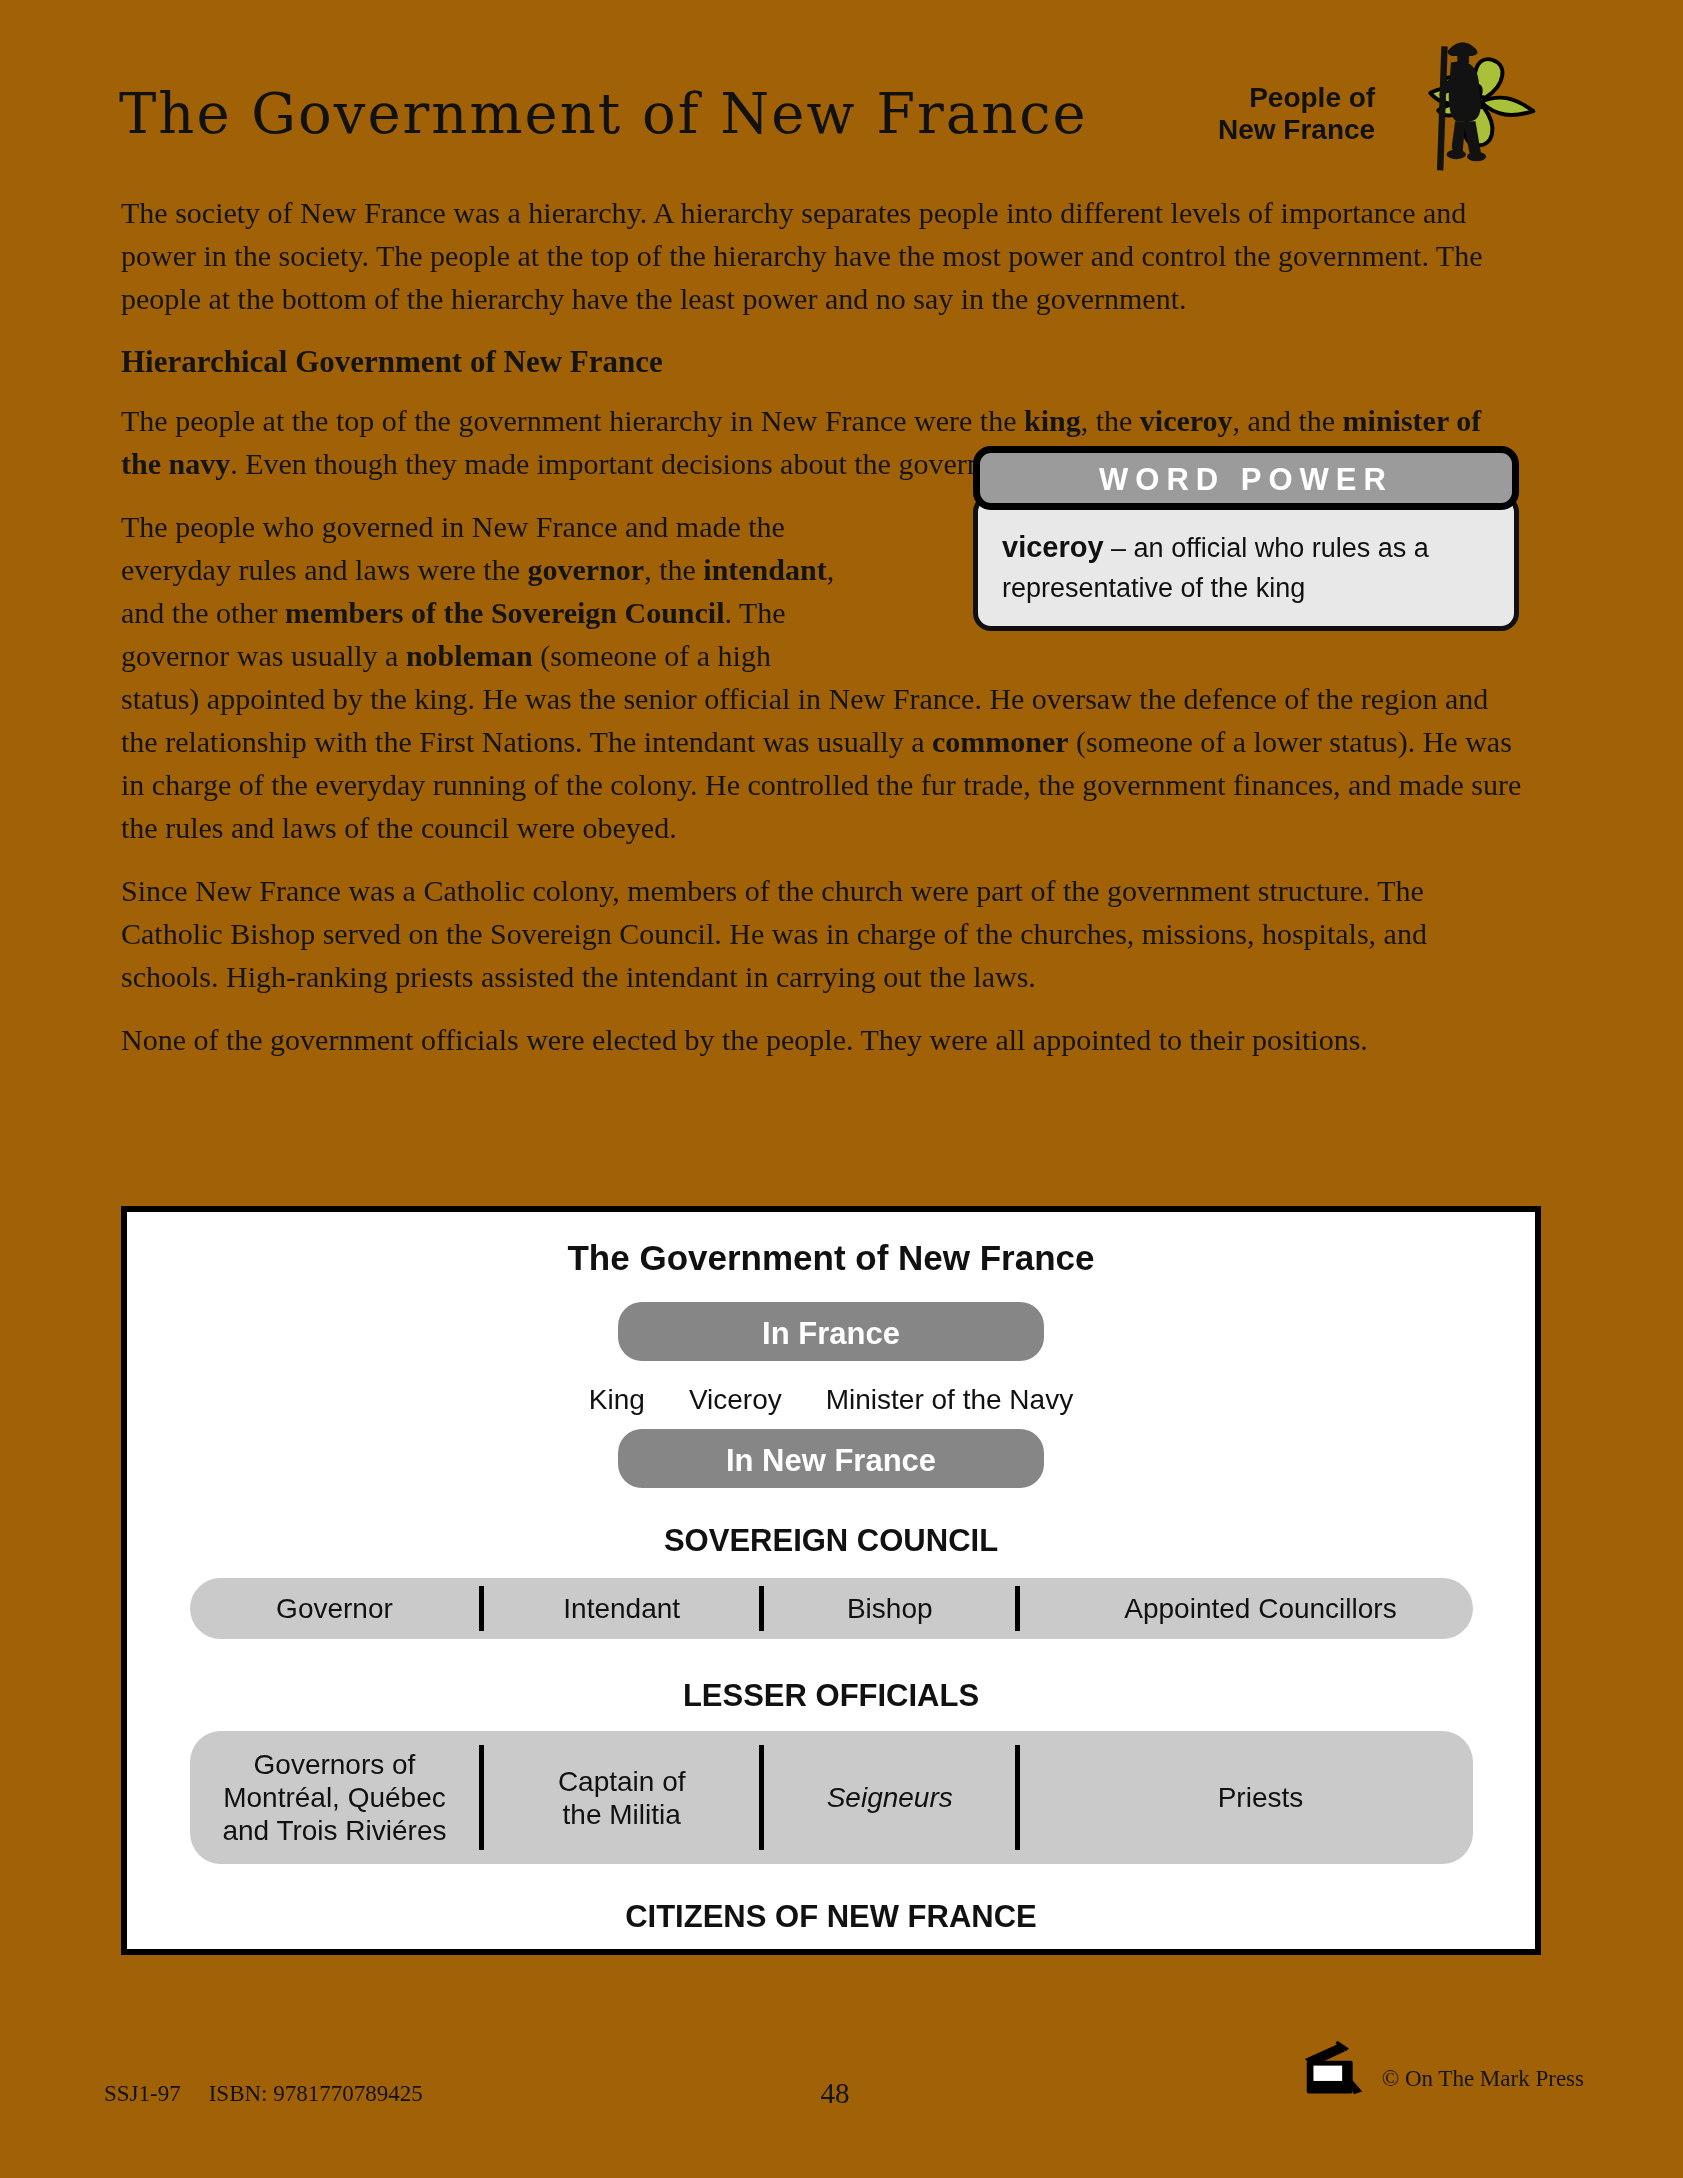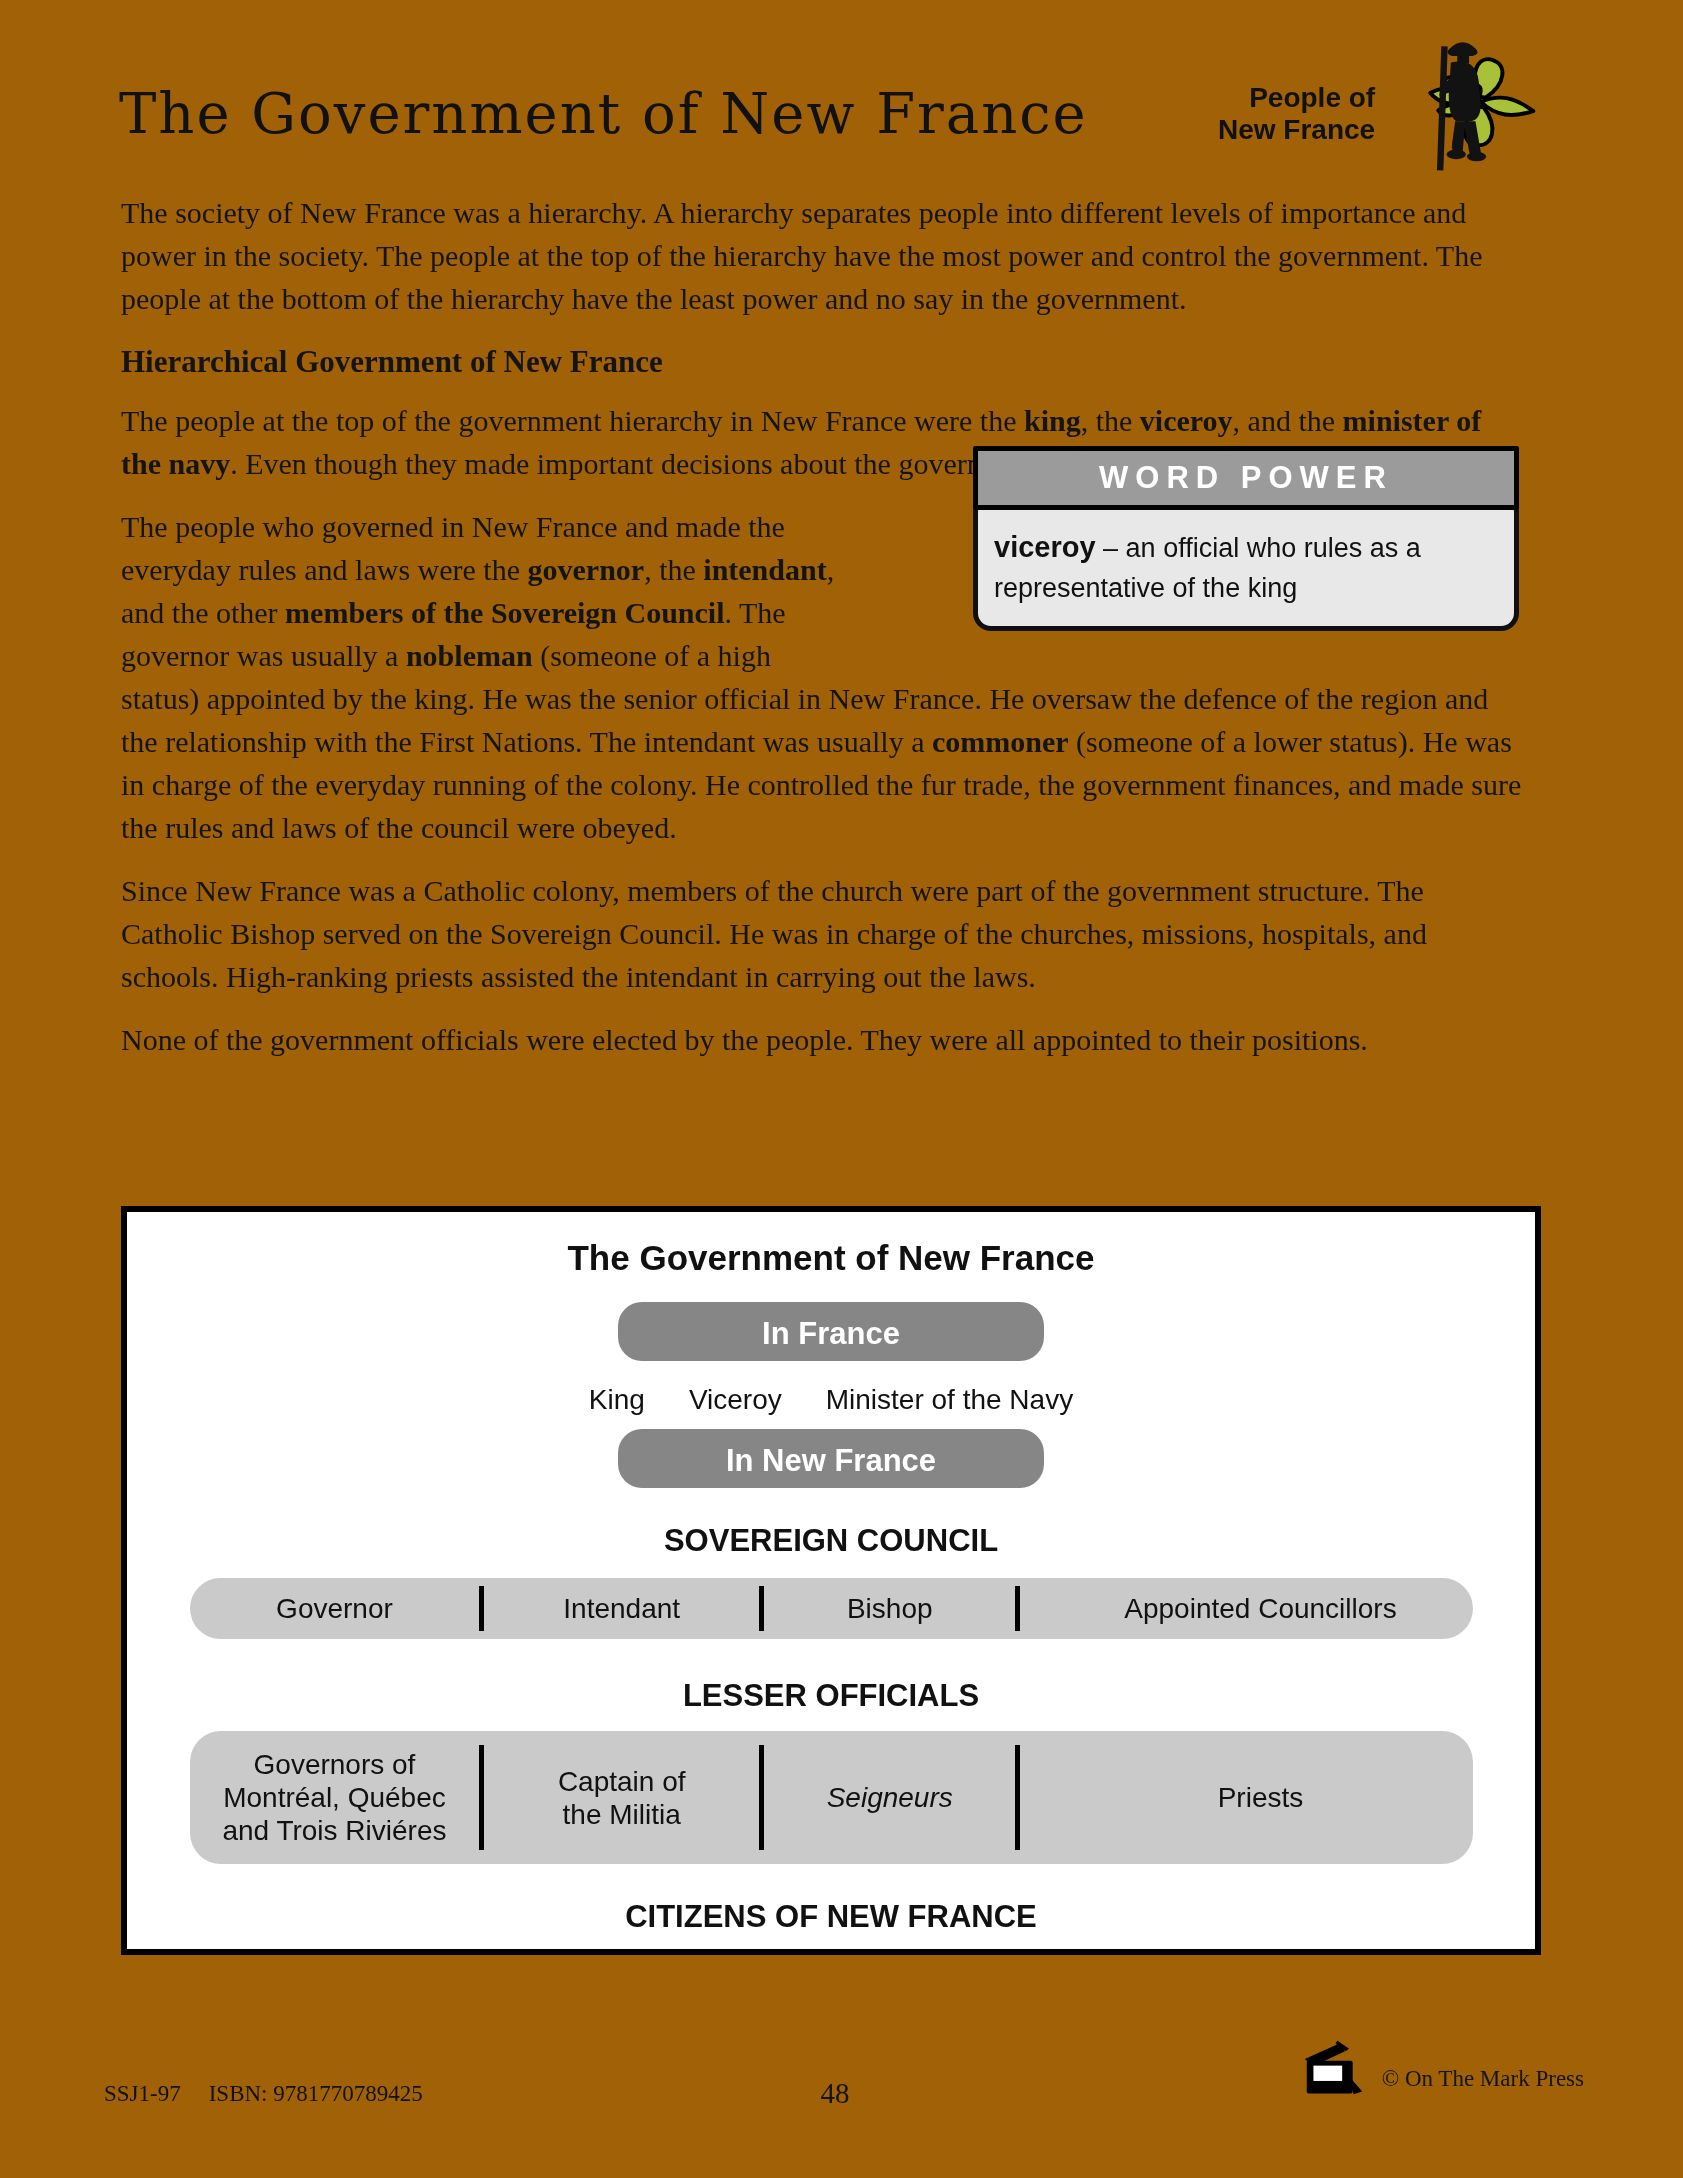--- a/index.html
+++ b/index.html
@@ -34,28 +34,28 @@
   .content p { margin:0 0 20px 0; }
   .content h2 { font-size:31px; font-weight:bold; margin:4px 0 16px 0; }
   .b { font-weight:bold; }
 
   
   .wp-float { float:right; width:663px; margin:-59px 0 25px 14px; }
   .wp-box { width:546px; margin-left:auto; margin-right:8px; position:relative;
             font-family:"Liberation Sans", sans-serif; }
   .wp-header {
     position:relative; z-index:2; height:64px; line-height:54px;
-    background:var(--wordpower_header_gray); border:5px solid #000000;
-    border-radius:2px; text-align:center; color:#ffffff;
+    background:var(--wordpower_header_gray); border:7px solid #000000;
+    border-radius:18px; text-align:center; color:#ffffff;
     font-weight:bold; font-size:31px; letter-spacing:7px;
   }
   .wp-body {
     position:relative; z-index:1; margin-top:-16px;
     background:var(--wordpower_body_gray); border:5px solid #101010;
-    border-radius:18px; padding:28px 26px 18px 16px;
+    border-radius:18px; padding:28px 26px 18px 24px;
     font-size:27px; line-height:40px; color:#111;
   }
   .wp-term { font-weight:bold; font-size:29px; }
 
   
   .diagram {
     position:absolute; left:121px; top:1206px; width:1420px; height:749px;
     border:6px solid #000; background:#fff;
     font-family:"Liberation Sans", sans-serif; color:#111;
     display:flex; flex-direction:column; align-items:center;

